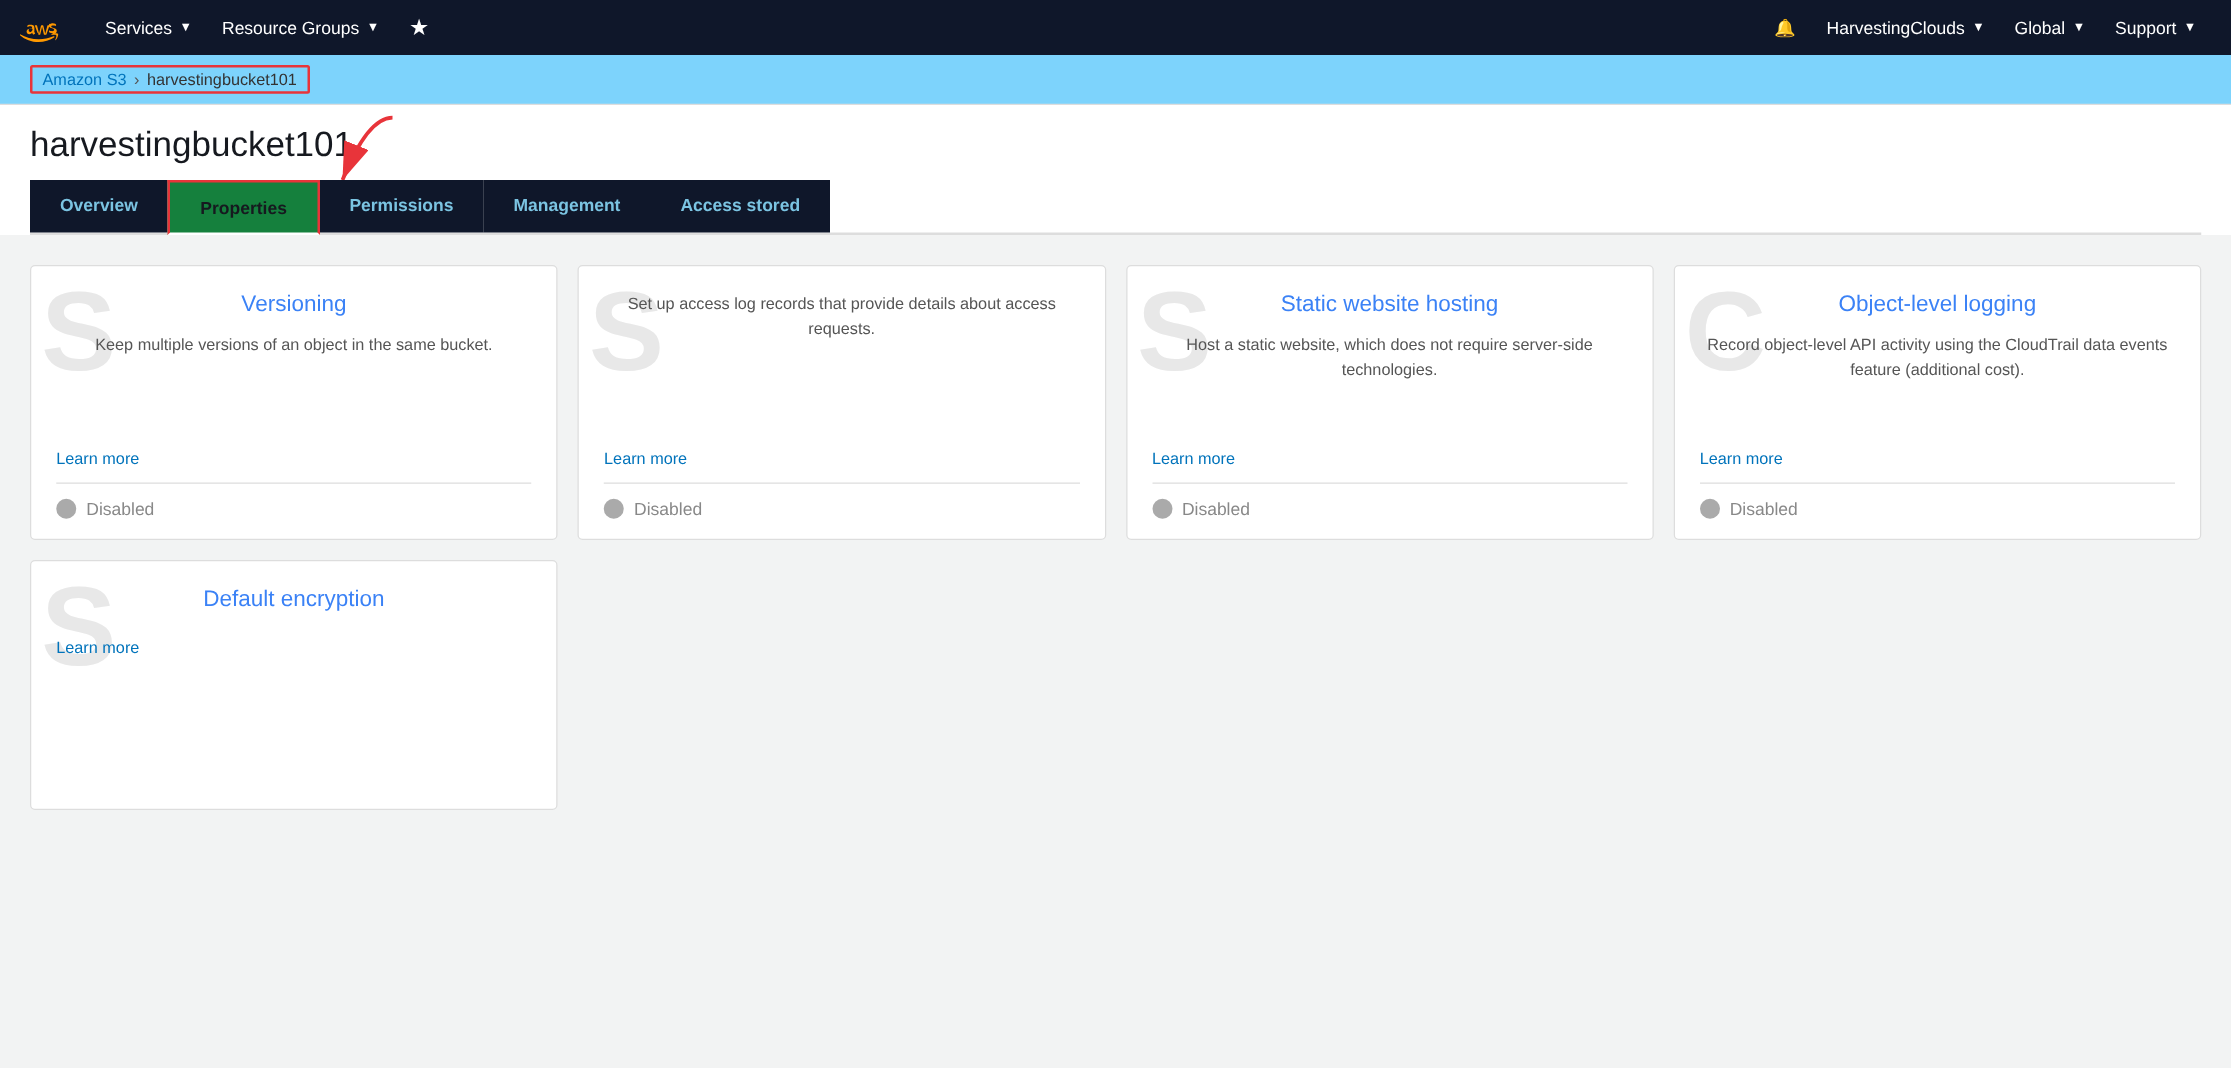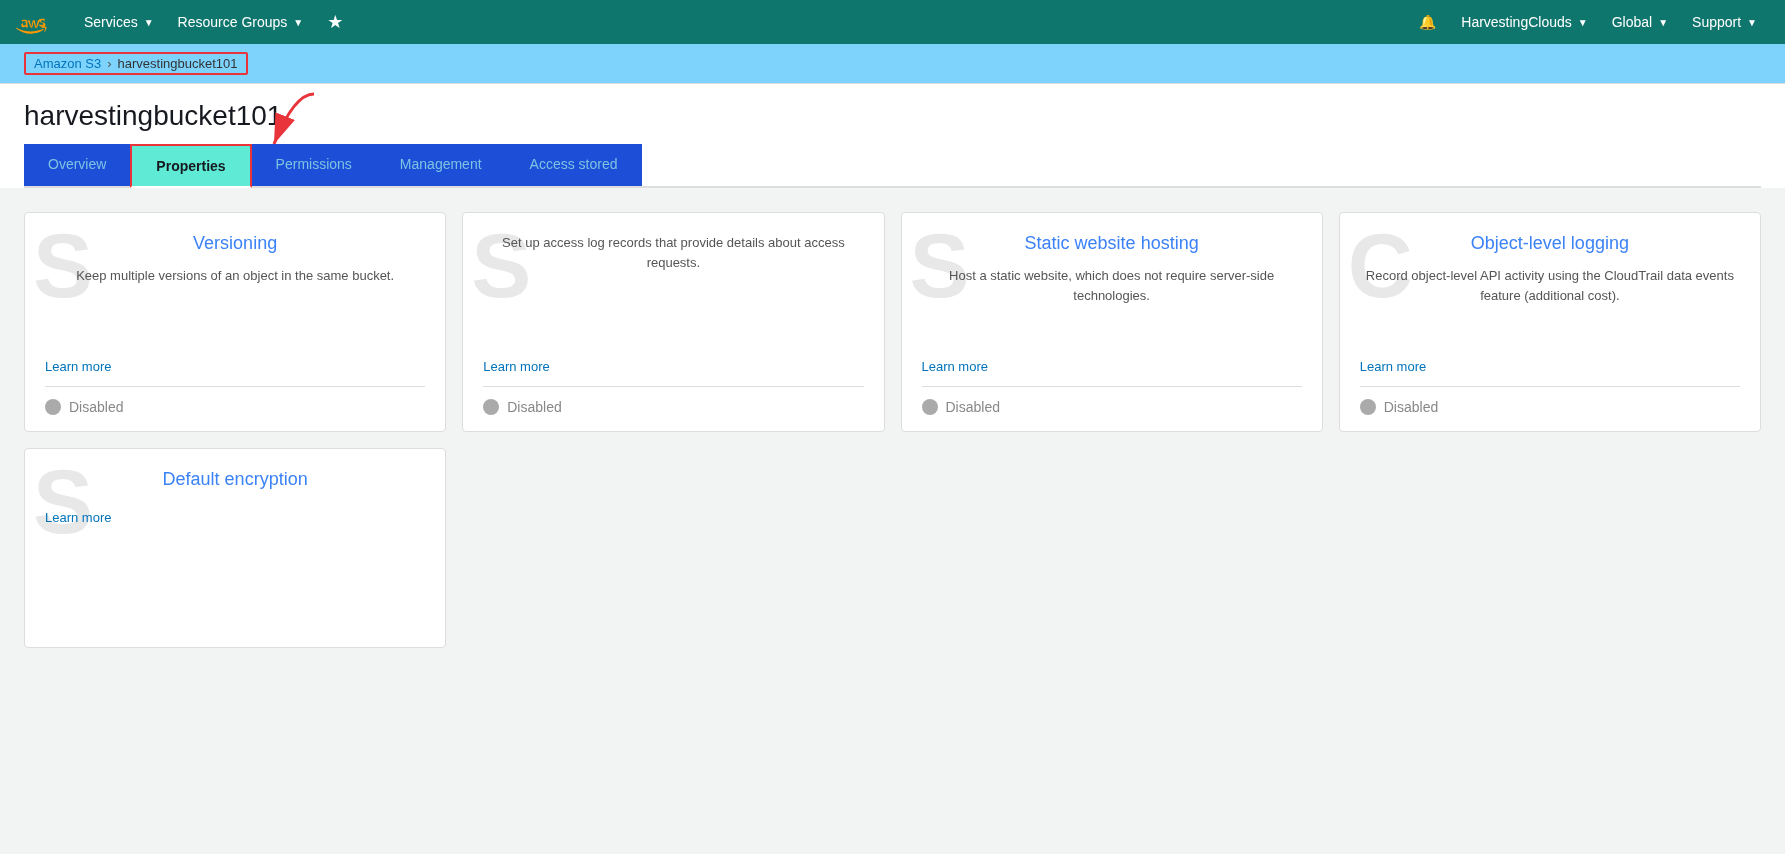--- a/index.html
+++ b/index.html
@@ -1,20 +1,20 @@
 <!DOCTYPE html>
 <html><head>
   <meta charset="utf-8">
   <style>
     * { margin: 0; padding: 0; box-sizing: border-box; }
     body { font-family: "Amazon Ember", Arial, sans-serif; background: #f2f3f3; min-height: 854px; }
 
     
     .top-nav {
-      background: #0f766e;
+      background: #0f172a;
       height: 44px;
       display: flex;
       align-items: center;
       padding: 0 16px;
       gap: 0;
     }
     .aws-logo {
       display: flex;
       align-items: center;
       margin-right: 16px;
@@ -82,29 +82,29 @@
     .tabs {
       display: flex;
       background: #fff;
       border-bottom: 2px solid #ddd;
     }
     .tab {
       padding: 12px 24px;
       font-size: 14px;
       cursor: pointer;
       color: #0073bb;
-      background: #1d4ed8;
+      background: #0f172a;
       color: #7bc4e2;
       border: none;
       text-decoration: none;
-      font-weight: 400;
+      font-weight: 700;
       position: relative;
     }
     .tab.active {
-      background: #5eead4;
+      background: #15803d;
       color: #16191f;
       font-weight: 700;
       border: 2px solid #e8343a;
       border-bottom: 2px solid #fff;
       margin-bottom: -2px;
       z-index: 1;
     }
 
     
     .arrow-container {

